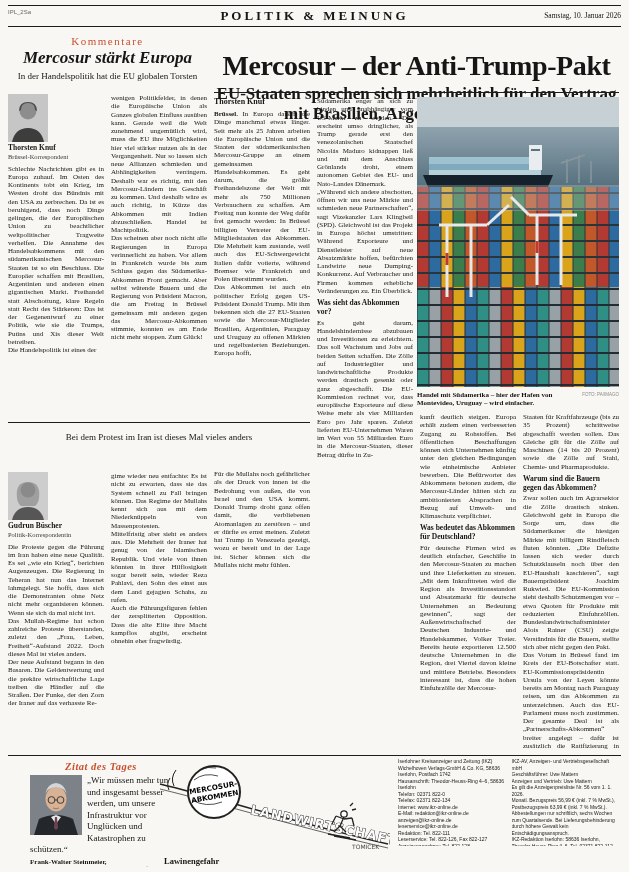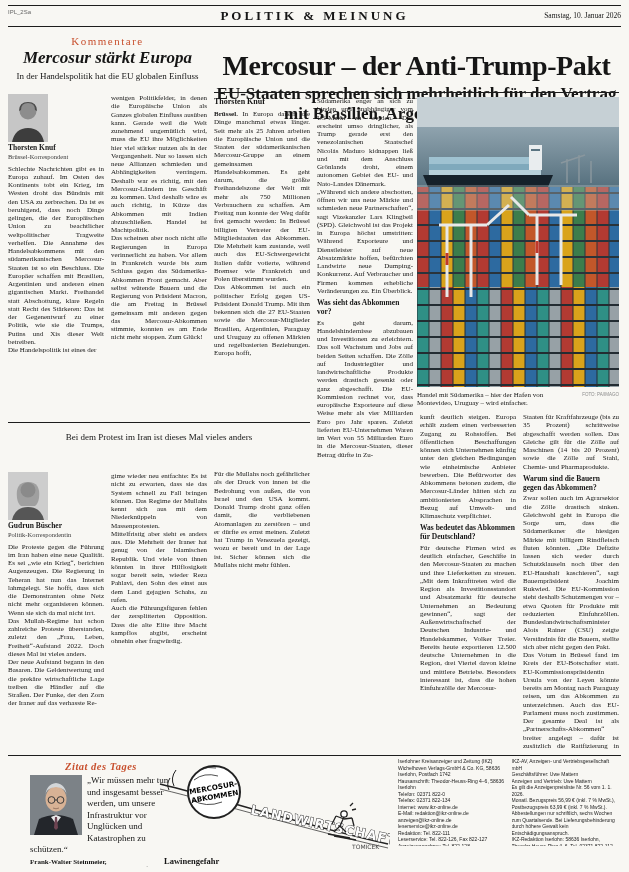--- a/index.html
+++ b/index.html
@@ -28,21 +28,21 @@
   .subq { font-size:7.5px; font-weight:bold; margin:4px 0 2px; text-align:left; }
   .dateline { font-weight:bold; }
 
   .author { margin-bottom:4px; }
   .a-photo { width:40px; height:48px; display:block; }
   .a-name { font-size:7.5px; font-weight:bold; margin-top:2px; text-align:left; }
   .a-role { font-size:6.5px; color:#3a3a3a; text-align:left; }
 
   .photo-box { position:absolute; left:417px; top:97px; width:202px; height:290px; overflow:hidden; background:#c6d0d5; }
   .cap-row { position:absolute; left:417px; top:391px; width:202px; display:flex; align-items:flex-start; gap:4px; }
-  .caption { font-size:7px; font-weight:normal; line-height:1.2; flex:1; text-align:left; }
+  .caption { font-size:7px; font-weight:bold; line-height:1.2; flex:1; text-align:left; }
   .credit { font:4.5px "Liberation Sans", sans-serif; color:#8a8a8a; white-space:nowrap; margin-top:1px; }
 
   .quote-box { position:absolute; left:14px; top:761px; width:142px; height:106px; overflow:hidden;margin-left:16px; }
   .quote-label { font-size:10.5px; font-weight:bold; font-style:italic; text-align:center; letter-spacing:0.5px; margin-bottom:3px; }
   .q-photo { float:left; width:52px; height:60px; margin:0 5px 2px 0; }
   .quote-text { font-size:9px; line-height:1.28; text-align:left; }
   .q-attr-name { font-size:7px; font-weight:bold; margin-top:2px; }
   .q-attr-role { font-size:6px; color:#444; line-height:1.2; }
 
   .cartoon-box { position:absolute; left:158px; top:758px; width:232px; height:110px; overflow:hidden; }
@@ -59,21 +59,21 @@
 <div class="hr" style="left:8px; top:5px; width:613px; height:0.7px;"></div>
 <div class="abs ed-code" style="left:8px; top:9px;">IPL_2Sa</div>
 <div class="abs sec-title" style="left:0; top:8px; width:629px;">POLITIK &amp; MEINUNG</div>
 <div class="abs pg-date" style="right:8px; top:11px;">Samstag, 10. Januar 2026</div>
 <div class="hr" style="left:8px; top:26px; width:613px;"></div>
 
 <div class="abs section-label accent" style="left:8px; top:35px; width:199px;">Kommentare</div>
 
 <div class="abs" style="left:8px; top:49px; width:199px;">
   <div class="c-title">Mercosur stärkt Europa</div>
-  <div class="c-sub">In der Handelspolitik hat die EU globalen Einfluss</div>
+  <div class="c-sub">In der Handelspolitik hat die EU globalen Torsten</div>
 </div>
 
 <div class="col" style="left:8px; top:94px; height:326px;">
   <div class="author">
     <svg class="a-photo" viewBox="0 0 40 48">
       <rect width="40" height="48" fill="#c6c6c6"></rect>
       <circle cx="20" cy="17" r="8.5" fill="#8d8d8d"></circle>
       <path d="M20,8 q9,0 9,9 l-2,-1 q0,-7 -7,-7 q-7,0 -7,7 l-2,1 q0,-9 9,-9z" fill="#4c4c4c"></path>
       <path d="M4,48 q3,-14 16,-14 q13,0 16,14z" fill="#3d3d3d"></path>
     </svg>

